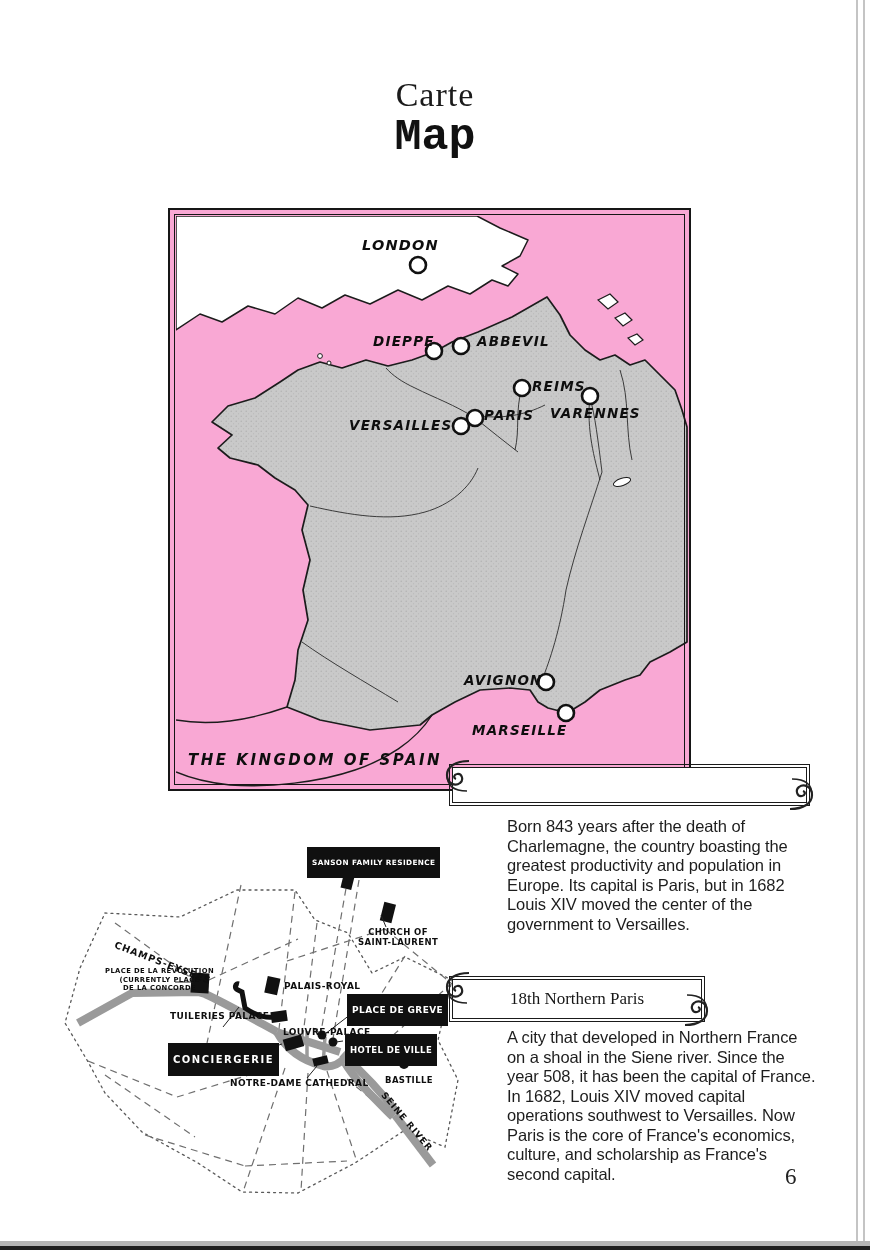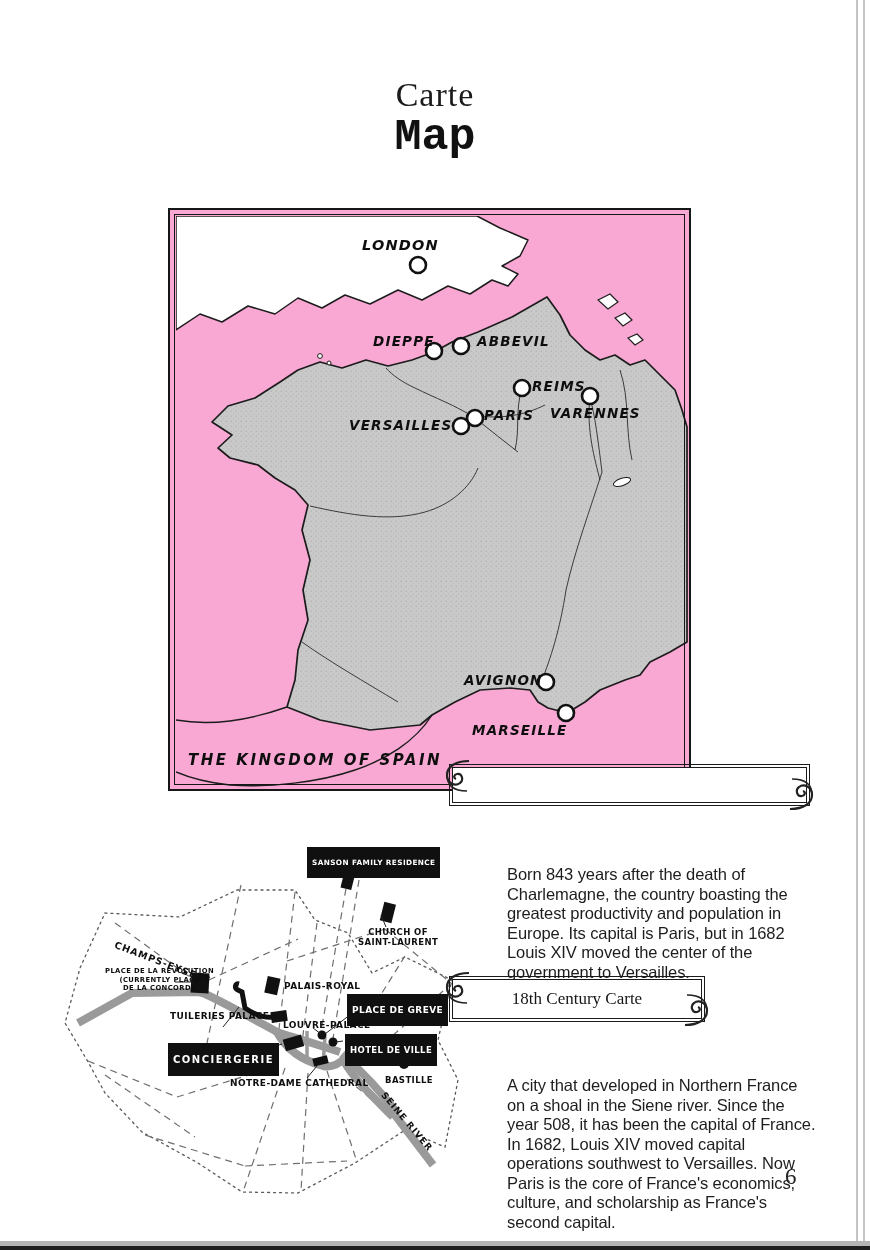--- a/index.html
+++ b/index.html
@@ -21,21 +21,21 @@
             font-size:13.5px;letter-spacing:1.2px;color:#0e0e0e;white-space:nowrap;z-index:4;}
   
   .banner{position:absolute;background:#fff;border:1.6px solid #1a1a1a;outline:1px solid #1a1a1a;
           outline-offset:2px;z-index:6;display:flex;align-items:center;justify-content:center;
           font-family:"Liberation Serif",serif;color:#161616;}
   .banner .orn{position:absolute;z-index:7;}
   .orn-l{left:-12px;top:-9px;}
   .orn-r{right:-12px;bottom:-9px;transform:scale(-1,-1);}
   
   .para{position:absolute;font-family:"Liberation Sans",sans-serif;font-size:16.5px;
-        line-height:19.5px;color:#1d1d1d;white-space:pre-line;letter-spacing:-0.1px;margin-top:48px;}
+        line-height:19.5px;color:#1d1d1d;white-space:pre-line;letter-spacing:-0.1px;}
   
   .pm-label{position:absolute;font-family:"DejaVu Sans",sans-serif;font-weight:700;font-size:9px;
             letter-spacing:0.4px;color:#0e0e0e;white-space:pre-line;z-index:4;}
   .pm-box{background:#101010;color:#ffffff;padding:11px 5px;white-space:nowrap;}
   .page-num{font-family:"Liberation Serif",serif;font-size:23px;color:#222;}
   .scanline{background:#c4c4c4;}
 </style>
 </head>
 <body>
 
@@ -197,34 +197,34 @@
   <div class="pm-label pm-box" style="left:252px;top:12px;font-size:7.3px;">SANSON FAMILY RESIDENCE</div>
   <div class="pm-label" style="left:303px;top:92px;font-size:8.5px;text-align:center;">CHURCH OF
 SAINT-LAURENT</div>
   <div class="pm-label" style="left:62px;top:104px;font-size:9.5px;letter-spacing:1px;transform:rotate(21deg);transform-origin:left top;">CHAMPS-EYSEES</div>
   <div class="pm-label" style="left:50px;top:132px;font-size:6.8px;text-align:center;line-height:8.6px;">PLACE DE LA REVOLUTION
 (CURRENTLY PLACE
 DE LA CONCORDE</div>
   <div class="pm-label" style="left:229px;top:146px;">PALAIS-ROYAL</div>
   <div class="pm-label pm-box" style="left:292px;top:159px;">PLACE DE GREVE</div>
   <div class="pm-label" style="left:115px;top:176px;">TUILERIES PALACE</div>
-  <div class="pm-label" style="left:228px;top:185px;">LOUVRE-PALACE</div>
+  <div class="pm-label" style="left:228px;top:192px;">LOUVRE-PALACE</div>
   <div class="pm-label pm-box" style="left:290px;top:199px;font-size:8.5px;">HOTEL DE VILLE</div>
   <div class="pm-label pm-box" style="left:113px;top:208px;font-size:10px;letter-spacing:1.5px;">CONCIERGERIE</div>
   <div class="pm-label" style="left:175px;top:243px;">NOTRE-DAME CATHEDRAL</div>
   <div class="pm-label" style="left:330px;top:240px;font-size:8.5px;">BASTILLE</div>
   <div class="pm-label" style="left:332px;top:255px;transform:rotate(50deg);transform-origin:left top;letter-spacing:1px;">SEINE RIVER</div>
 </div>
 
 <div class="banner" style="left:452px;top:979px;width:248px;height:38px;font-size:17px;">
   <svg class="orn orn-l" width="30" height="34" viewBox="0 0 30 34">
     <path d="M28,2 C14,2 6,8 6,16 C6,24 14,28 19,24 C23,21 21,14 16,15 C13,15.5 12,19 15,20" fill="none" stroke="#222" stroke-width="2.2"></path>
     <path d="M6,16 C6,26 12,32 26,32" fill="none" stroke="#222" stroke-width="1.5"></path>
   </svg>
-  <span>18th Century Carte</span>
+  <span>18th Northern Paris</span>
   <svg class="orn orn-r" width="30" height="34" viewBox="0 0 30 34">
     <path d="M28,2 C14,2 6,8 6,16 C6,24 14,28 19,24 C23,21 21,14 16,15 C13,15.5 12,19 15,20" fill="none" stroke="#222" stroke-width="2.2"></path>
     <path d="M6,16 C6,26 12,32 26,32" fill="none" stroke="#222" stroke-width="1.5"></path>
   </svg>
 </div>
 
 <div class="para" style="left:507px;top:1028px;width:340px;">A city that developed in Northern France
 on a shoal in the Siene river. Since the
 year 508, it has been the capital of France.
 In 1682, Louis XIV moved capital

